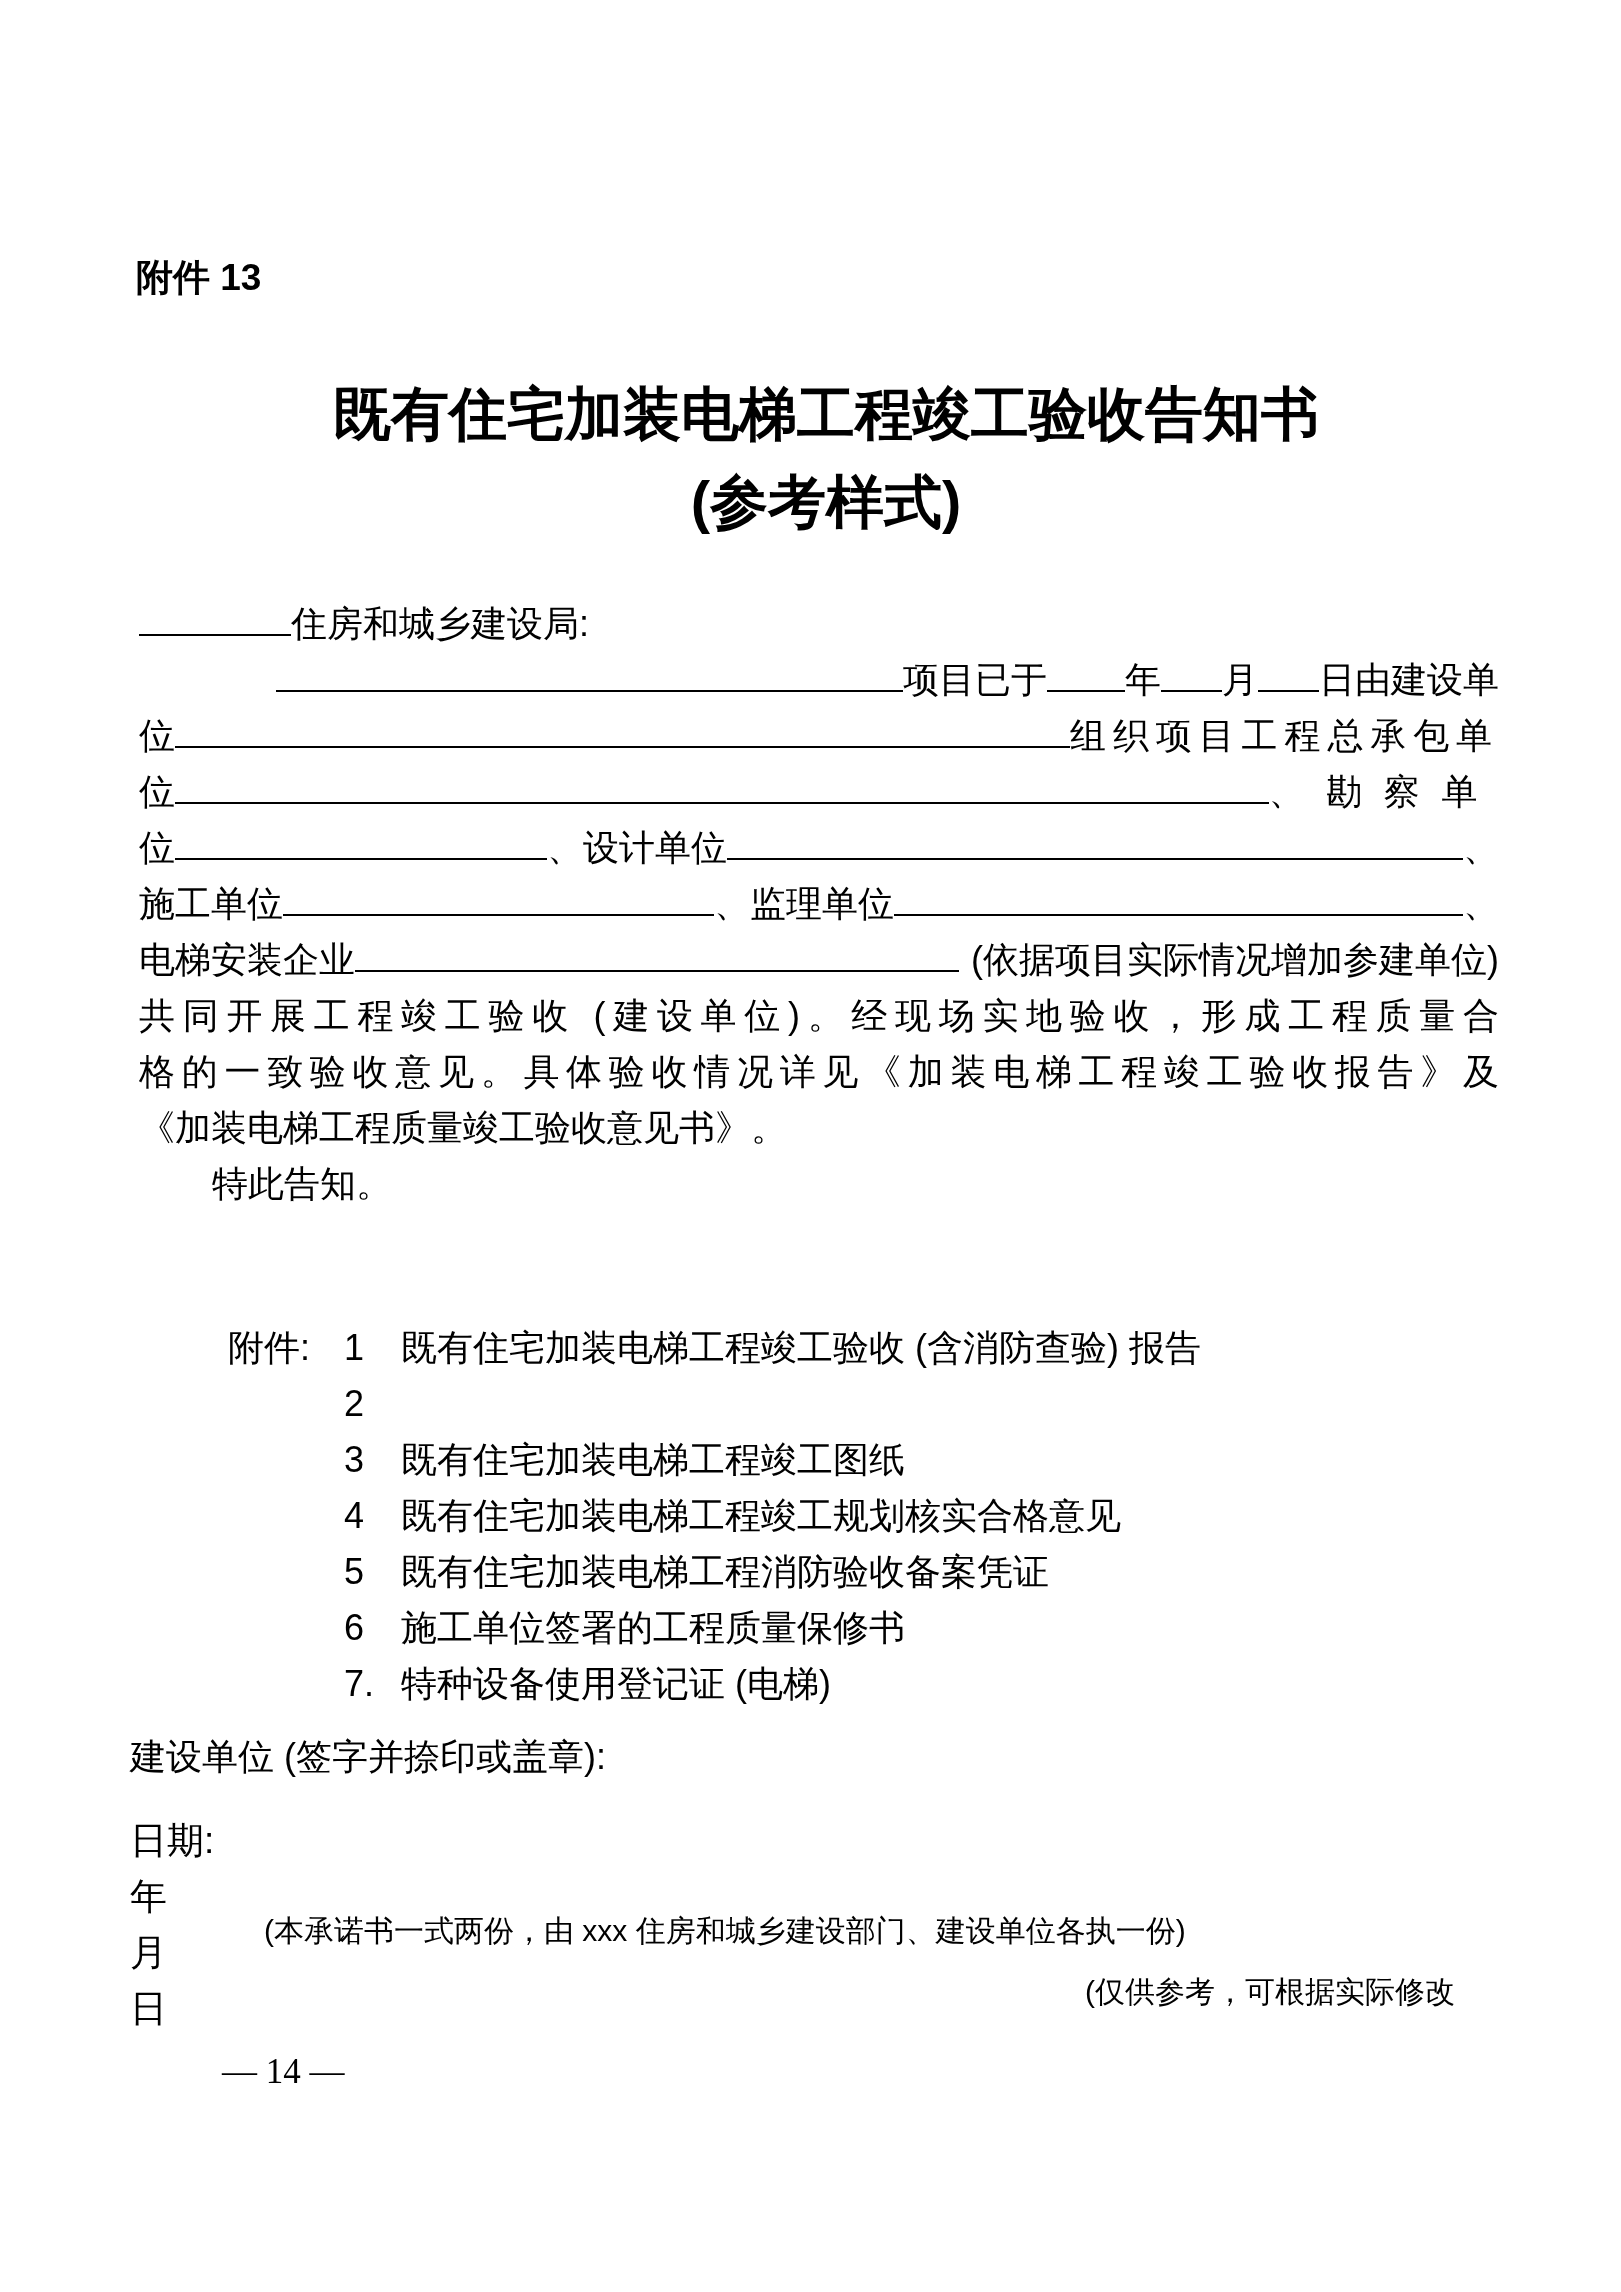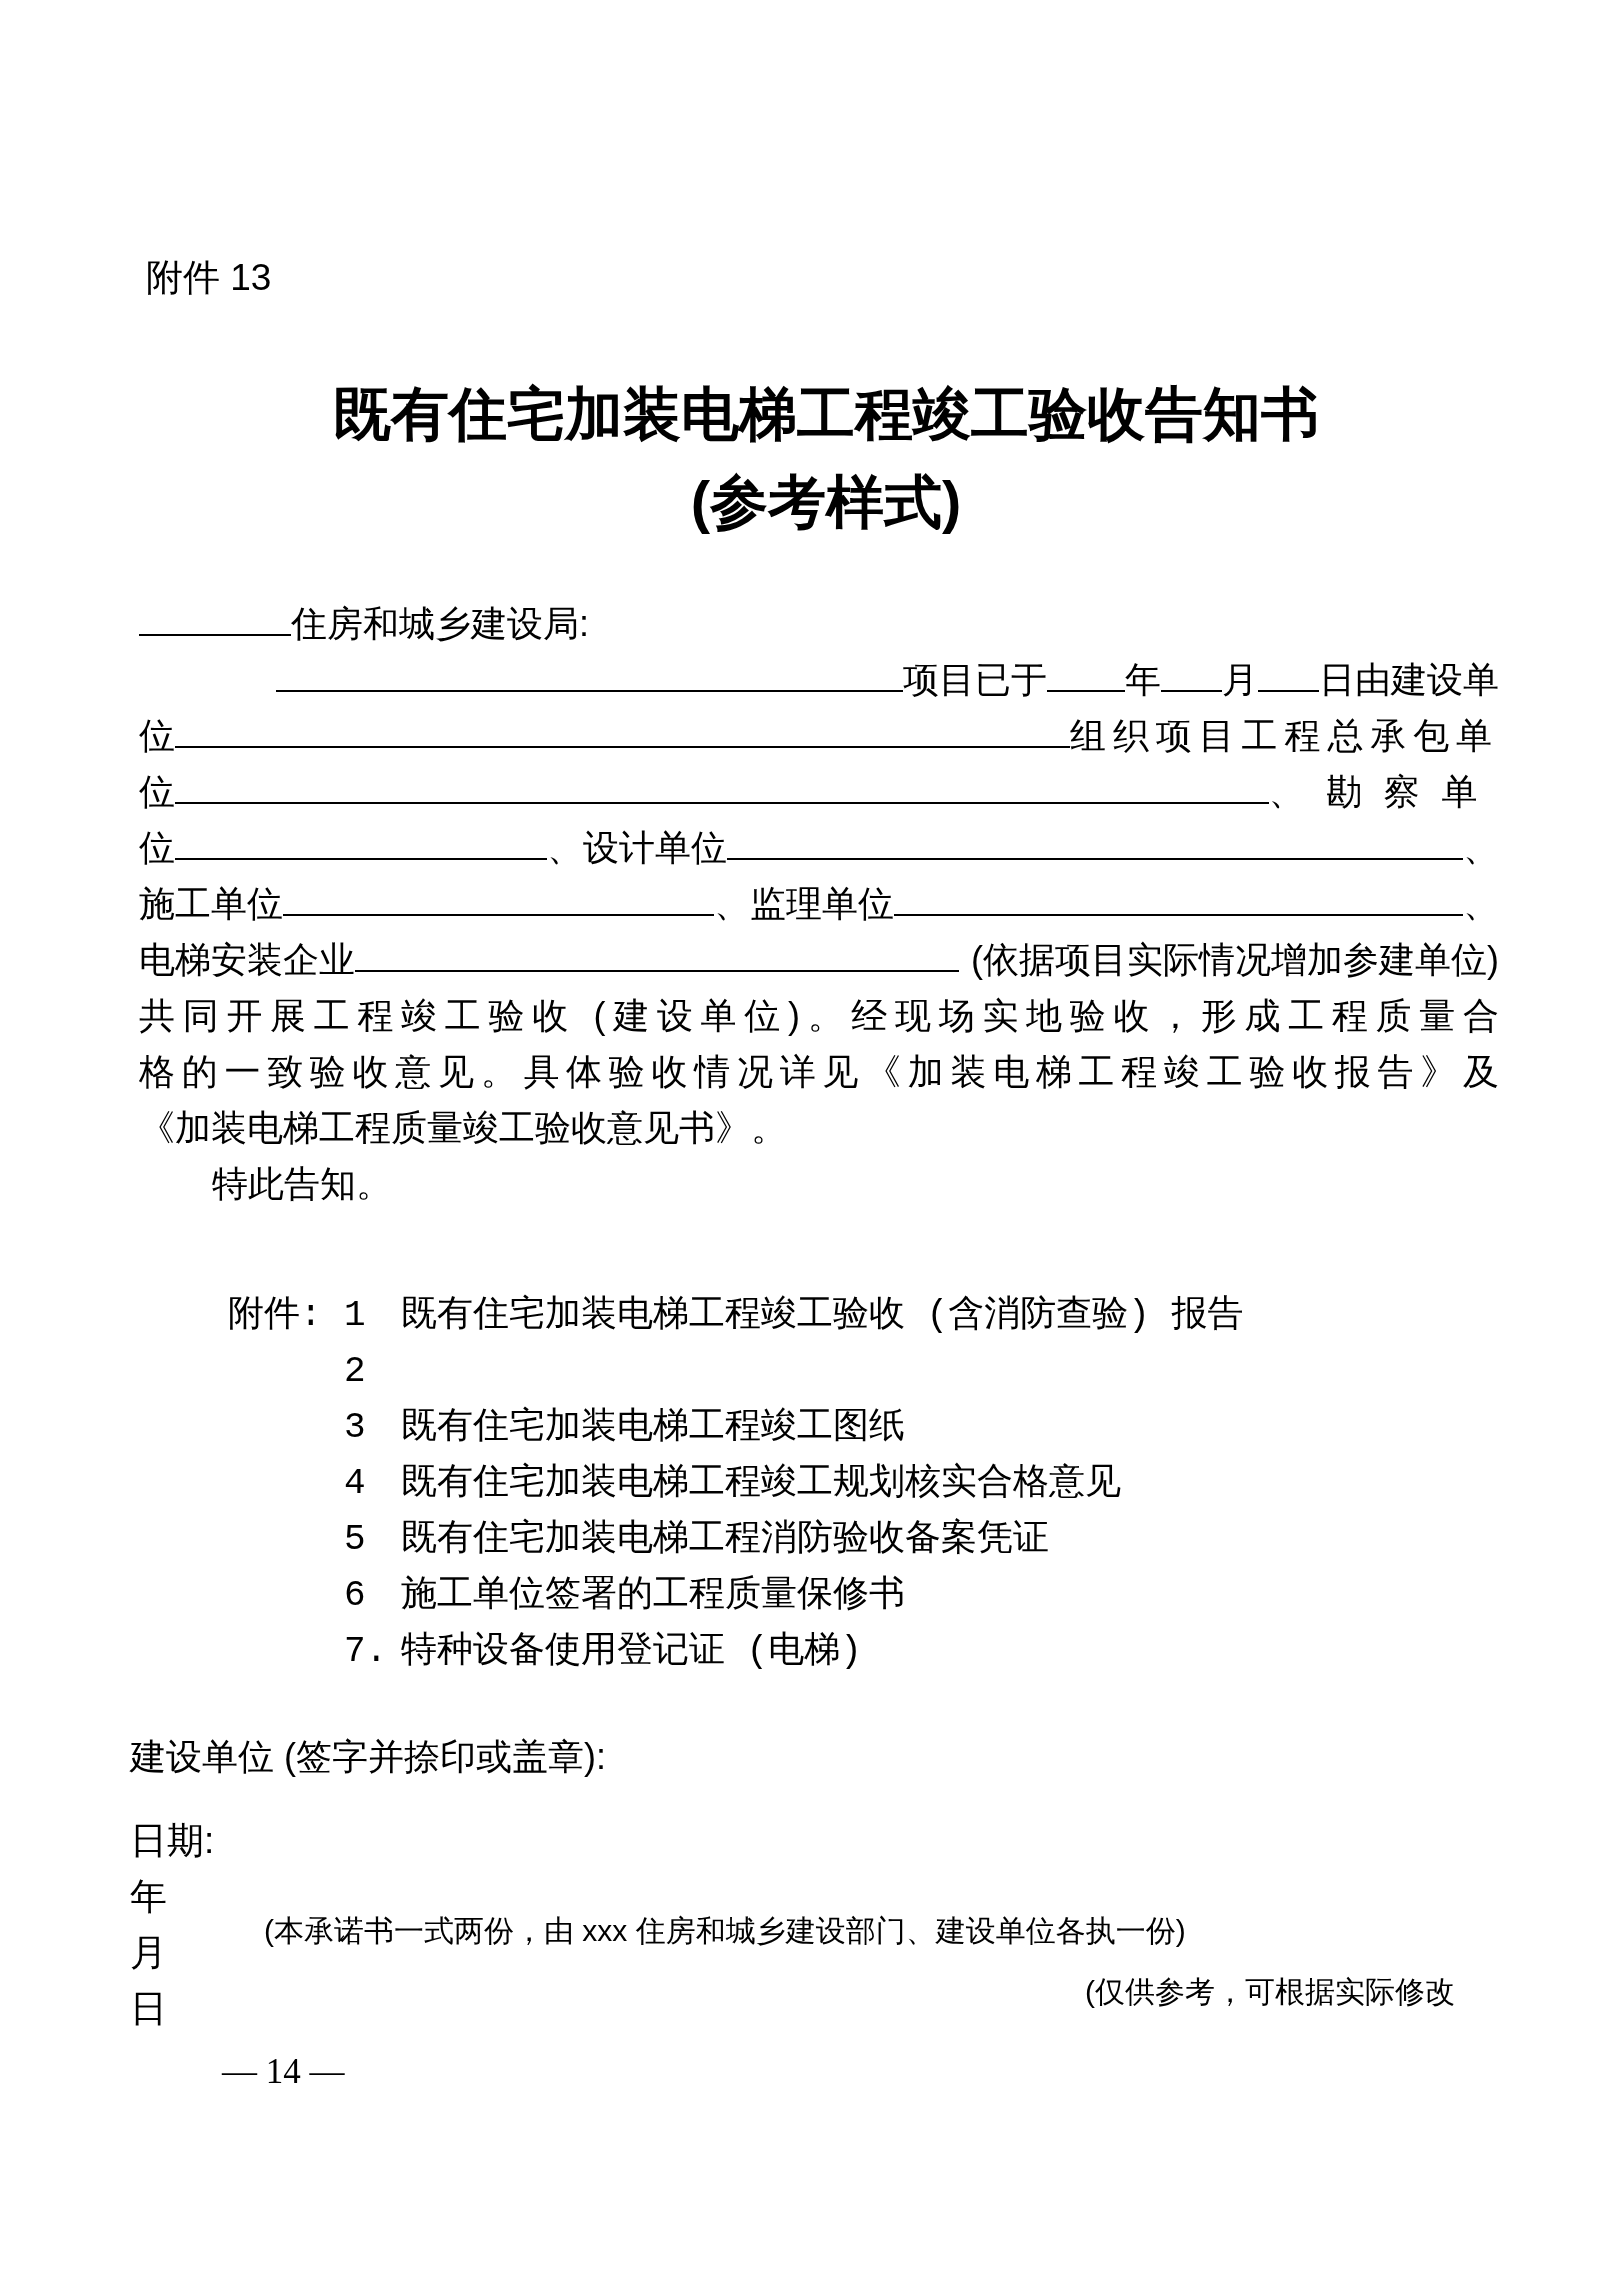--- a/index.html
+++ b/index.html
@@ -1,33 +1,33 @@
 <!DOCTYPE html>
 <html lang="zh"><head>
 <meta charset="utf-8">
 <style>
   html,body{margin:0;padding:0;background:#e8e8e8;}
   .page{
     width:1621px;height:2293px;position:relative;background:#ffffff;
     font-family:"Liberation Sans",sans-serif;color:#000;margin:0 auto;overflow:hidden;
   }
   .content{position:absolute;left:130px;width:1360px;top:0;}
-  .att-tag{position:absolute;top:253px;left:16px;font-size:37px;font-weight:400;}
+  .att-tag{position:absolute;top:253px;left:6px;font-size:37px;font-weight:700;}
   .title{position:absolute;top:370px;left:16px;width:100%;text-align:center;
          font-size:58px;font-weight:700;line-height:88px;}
   .body-lines{position:absolute;top:596px;left:9px;width:100%;}
   .bline{display:flex;align-items:baseline;height:56px;font-size:36px;line-height:56px;font-weight:500;}
   .bline span{white-space:pre;}
   .jline{height:56px;font-size:36px;line-height:56px;font-weight:500;
          text-align:justify;text-align-last:justify;}
   .pline{height:56px;font-size:36px;line-height:56px;font-weight:500;}
   .blank{border-bottom:2.9px solid #000;display:inline-block;}
   .fill{flex:1 1 auto;}
   .ind{display:inline-block;}
-  .att-list{position:absolute;top:1288px;left:0;width:100%;font-family:Liberation Mono, monospace;}
+  .att-list{position:absolute;top:1320px;left:0;width:100%;}
   .att-row{display:flex;align-items:baseline;height:56px;font-size:36px;line-height:56px;
            font-weight:500;padding-left:98px;box-sizing:border-box;}
   .att-label{width:116px;flex:0 0 auto;}
   .att-num{width:57px;flex:0 0 auto;}
   .att-text{flex:1;white-space:nowrap;}
   .sig-line{position:absolute;top:1729px;left:0;font-size:36px;line-height:56px;font-weight:400;text-align:right;}
   .date-line{position:absolute;top:1813px;left:0;width:100%;display:flex;align-items:baseline;
              font-size:37px;line-height:56px;font-weight:500;flex-direction:column;}
   .date-line .sp{display:inline-block;}
   .note1{position:absolute;top:1909px;left:134px;font-size:30px;line-height:43px;font-weight:500;}

